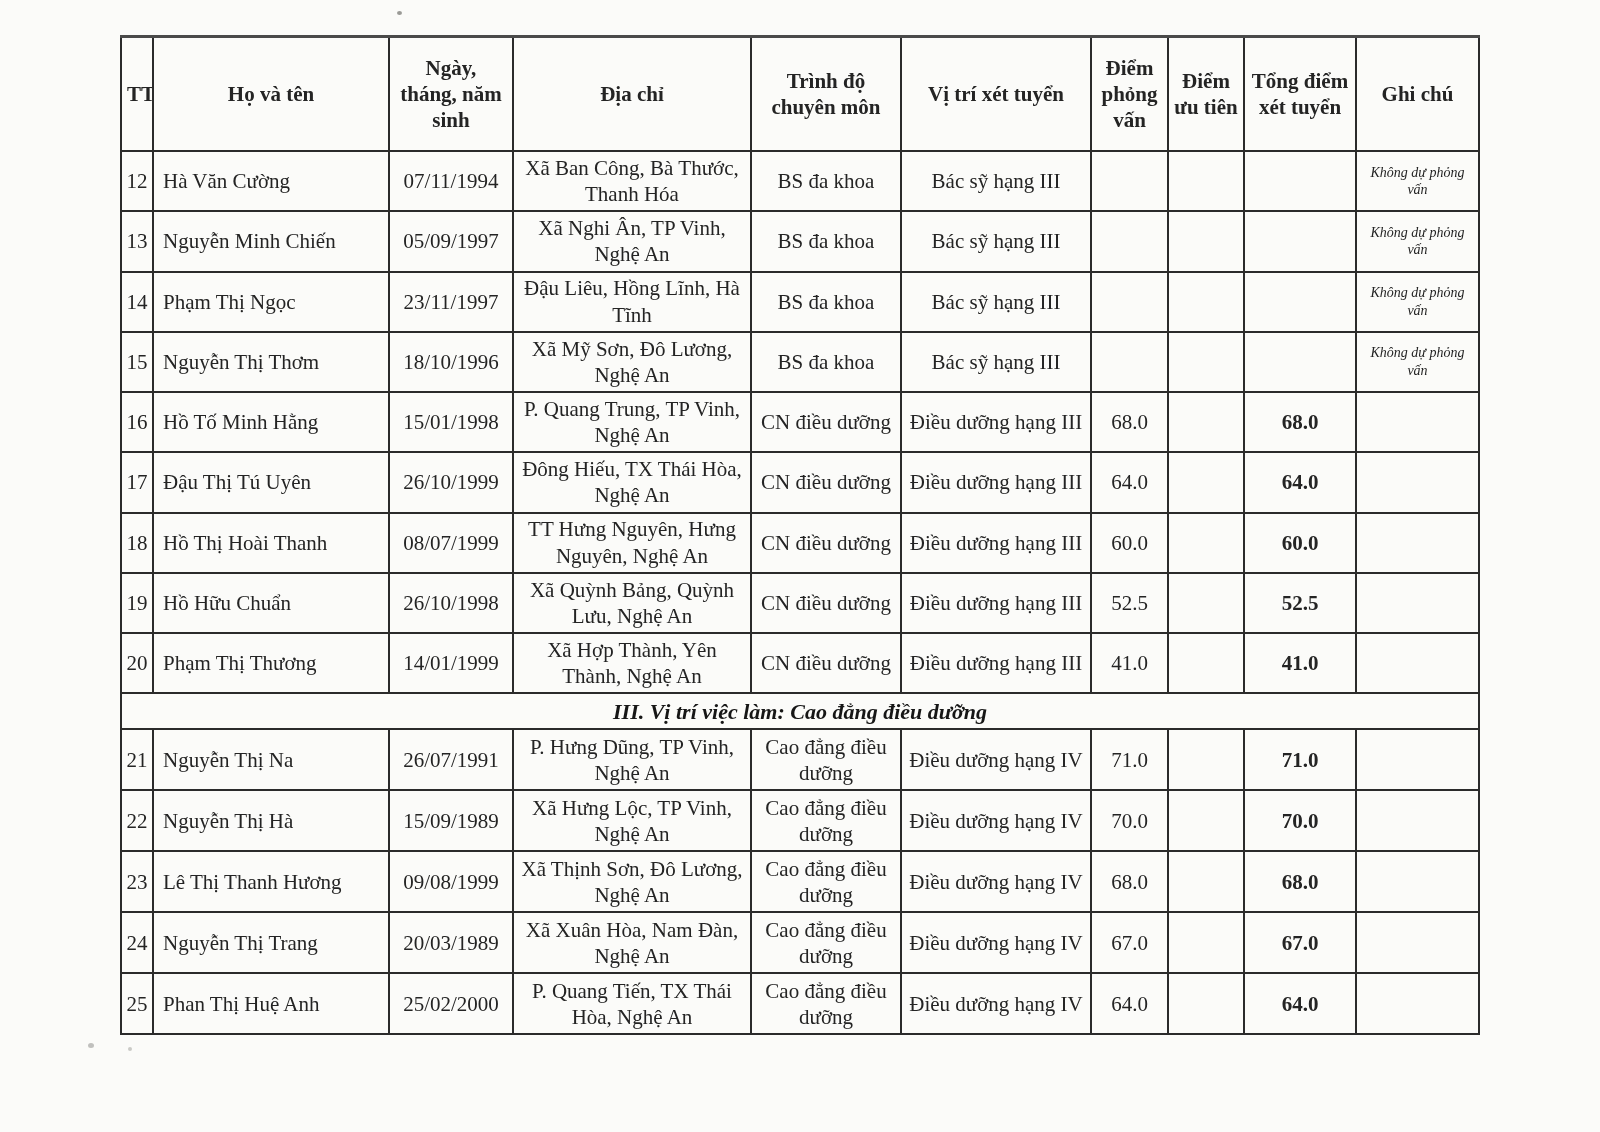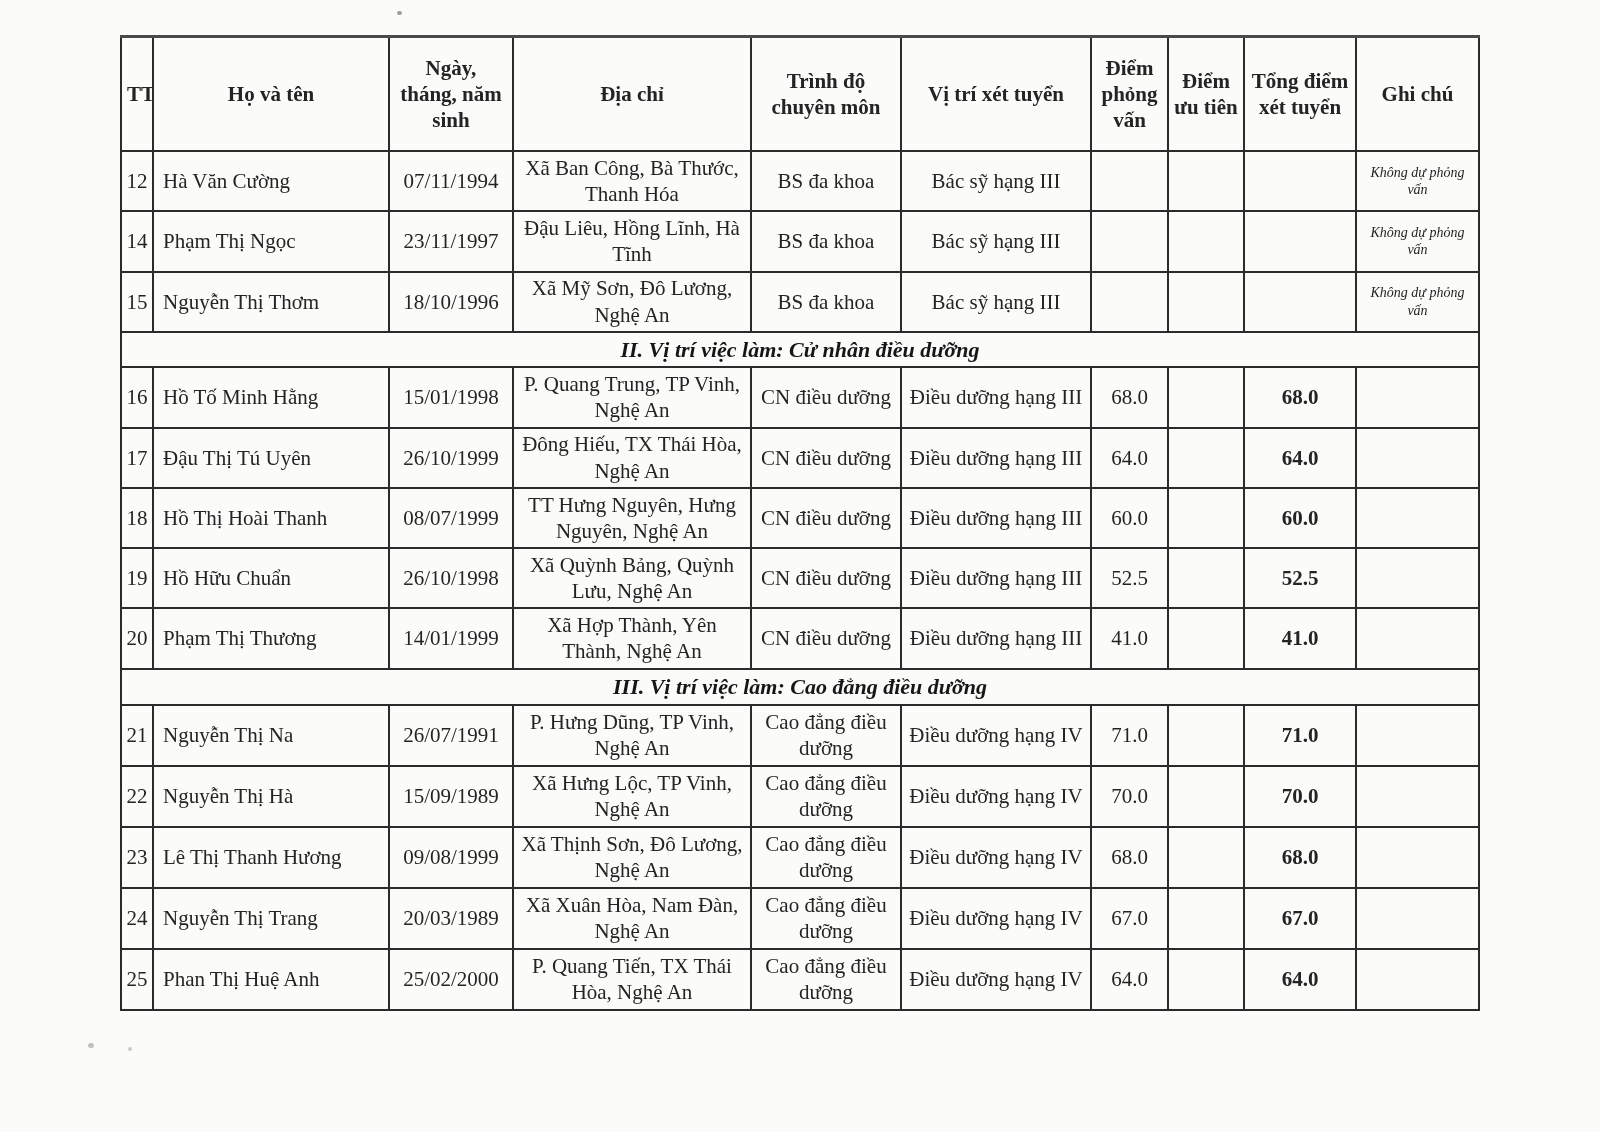--- a/index.html
+++ b/index.html
@@ -103,20 +103,32 @@
         <td class="c-dob">07/11/1994</td>
         <td class="c-addr">Xã Ban Công, Bà Thước, Thanh Hóa</td>
         <td class="c-degree">BS đa khoa</td>
         <td class="c-pos">Bác sỹ hạng III</td>
         <td class="c-int"></td>
         <td class="c-pri"></td>
         <td class="c-tot"></td>
         <td class="c-note">Không dự phỏng vấn</td>
       </tr>
       <tr class="r-a">
+        <td class="c-tt">13</td>
+        <td class="c-name">Nguyễn Minh Chiến</td>
+        <td class="c-dob">05/09/1997</td>
+        <td class="c-addr">Xã Nghi Ân, TP Vinh, Nghệ An</td>
+        <td class="c-degree">BS đa khoa</td>
+        <td class="c-pos">Bác sỹ hạng III</td>
+        <td class="c-int"></td>
+        <td class="c-pri"></td>
+        <td class="c-tot"></td>
+        <td class="c-note">Không dự phỏng vấn</td>
+      </tr>
+      <tr class="r-a">
         <td class="c-tt">14</td>
         <td class="c-name">Phạm Thị Ngọc</td>
         <td class="c-dob">23/11/1997</td>
         <td class="c-addr">Đậu Liêu, Hồng Lĩnh, Hà Tĩnh</td>
         <td class="c-degree">BS đa khoa</td>
         <td class="c-pos">Bác sỹ hạng III</td>
         <td class="c-int"></td>
         <td class="c-pri"></td>
         <td class="c-tot"></td>
         <td class="c-note">Không dự phỏng vấn</td>
@@ -126,23 +138,20 @@
         <td class="c-name">Nguyễn Thị Thơm</td>
         <td class="c-dob">18/10/1996</td>
         <td class="c-addr">Xã Mỹ Sơn, Đô Lương, Nghệ An</td>
         <td class="c-degree">BS đa khoa</td>
         <td class="c-pos">Bác sỹ hạng III</td>
         <td class="c-int"></td>
         <td class="c-pri"></td>
         <td class="c-tot"></td>
         <td class="c-note">Không dự phỏng vấn</td>
       </tr>
-      <tr class="sec-2">
-        <td colspan="10" class="c-sec">II. Vị trí việc làm: Cử nhân điều dưỡng</td>
-      </tr>
       <tr class="r-b">
         <td class="c-tt">16</td>
         <td class="c-name">Hồ Tố Minh Hằng</td>
         <td class="c-dob">15/01/1998</td>
         <td class="c-addr">P. Quang Trung, TP Vinh, Nghệ An</td>
         <td class="c-degree">CN điều dưỡng</td>
         <td class="c-pos">Điều dưỡng hạng III</td>
         <td class="c-int">68.0</td>
         <td class="c-pri"></td>
         <td class="c-tot">68.0</td>

